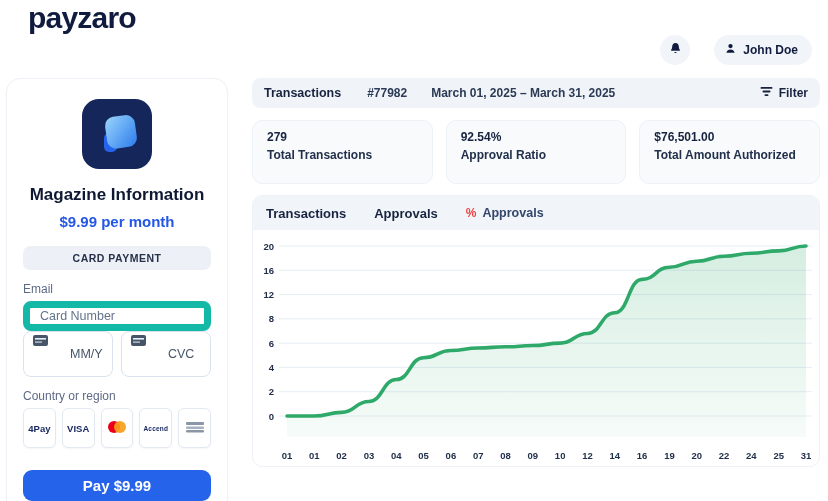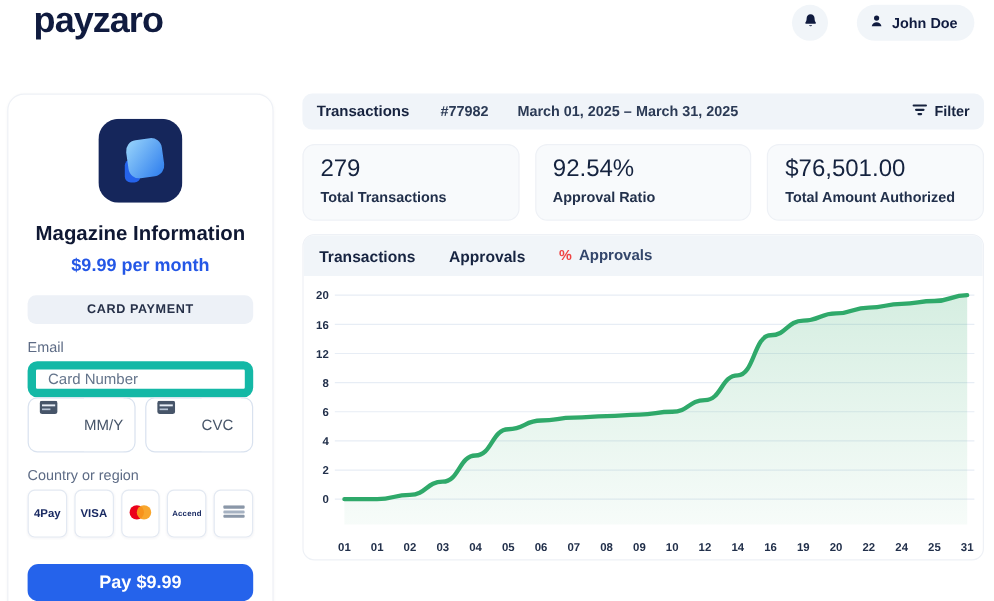--- a/index.html
+++ b/index.html
@@ -3,21 +3,21 @@
 <meta charset="utf-8">
 <style>
   * { margin:0; padding:0; box-sizing:border-box; }
   html,body { width:828px; height:501px; overflow:hidden; background:#ffffff;
     font-family:"Liberation Sans", sans-serif; color:#101b3f; }
 
   
   .header { position:absolute; left:0; top:0; width:828px; height:70px; background:#fff; }
   .logo { position:absolute; left:28px; top:1px; font-size:30px; font-weight:800;
     letter-spacing:-0.8px; color:#101b3f; }
-  .header-right { position:absolute; right:16px; top:4px; display:flex; align-items:flex-end; gap:24px; }
+  .header-right { position:absolute; right:16px; top:35px; display:flex; align-items:flex-end; gap:24px; }
   .bell-btn { width:30px; height:30px; border-radius:50%; background:#f1f5f9; border:none;
     display:flex; align-items:center; justify-content:center; cursor:pointer; }
   .user-pill { height:30px; border-radius:15px; background:#f1f5f9; border:none;
     display:flex; align-items:center; gap:6px; padding:0 14px 0 10px;
     font-size:12px; font-weight:700; color:#101b3f; cursor:pointer; }
 
   
   .sidebar { position:absolute; left:6px; top:78px; width:222px; height:450px;
     background:#fff; border:1px solid #eef1f6; border-radius:14px; padding:0 16px;
     box-shadow:0 1px 3px rgba(15,30,70,.03); }
@@ -53,21 +53,21 @@
     align-items:center; padding:0 12px; gap:0; }
   .fb-title { font-size:12.5px; font-weight:700; color:#17233f; }
   .fb-id { font-size:12px; font-weight:700; color:#2b3a55; margin-left:26px; }
   .fb-date { font-size:12px; font-weight:700; color:#2b3a55; margin-left:24px; }
   .fb-filter { margin-left:auto; display:flex; align-items:center; gap:6px; border:none;
     background:transparent; font-size:12px; font-weight:700; color:#17233f; cursor:pointer; }
 
   .stats { display:flex; gap:13px; margin-top:12px; }
   .stat-card { flex:1; height:64px; background:#f8fafc; border:1px solid #eef1f6;
     border-radius:10px; padding:9px 14px; }
-  .stat-value { font-size:20px; font-weight:400; color:#15233f; }
+  .stat-value { font-size:12px; font-weight:700; color:#15233f; }
   .stat-label { font-size:12px; font-weight:600; color:#22304b; margin-top:4px; }
 
   .chart-card { margin-top:11px; border:1px solid #eef1f6; border-radius:10px; overflow:hidden;
     background:#fff; }
   .chart-tabs { height:34px; background:#f1f5f9; display:flex; align-items:center;
     padding:0 13px; gap:28px; }
   .chart-tab { display:flex; align-items:center; gap:6px; border:none; background:transparent;
     cursor:pointer; font-family:"Liberation Sans", sans-serif; }
   .chart-tab .t-strong { font-size:13px; font-weight:700; color:#172441; }
   .chart-tab .t-muted { font-size:12.5px; font-weight:600; color:#33466b; }

